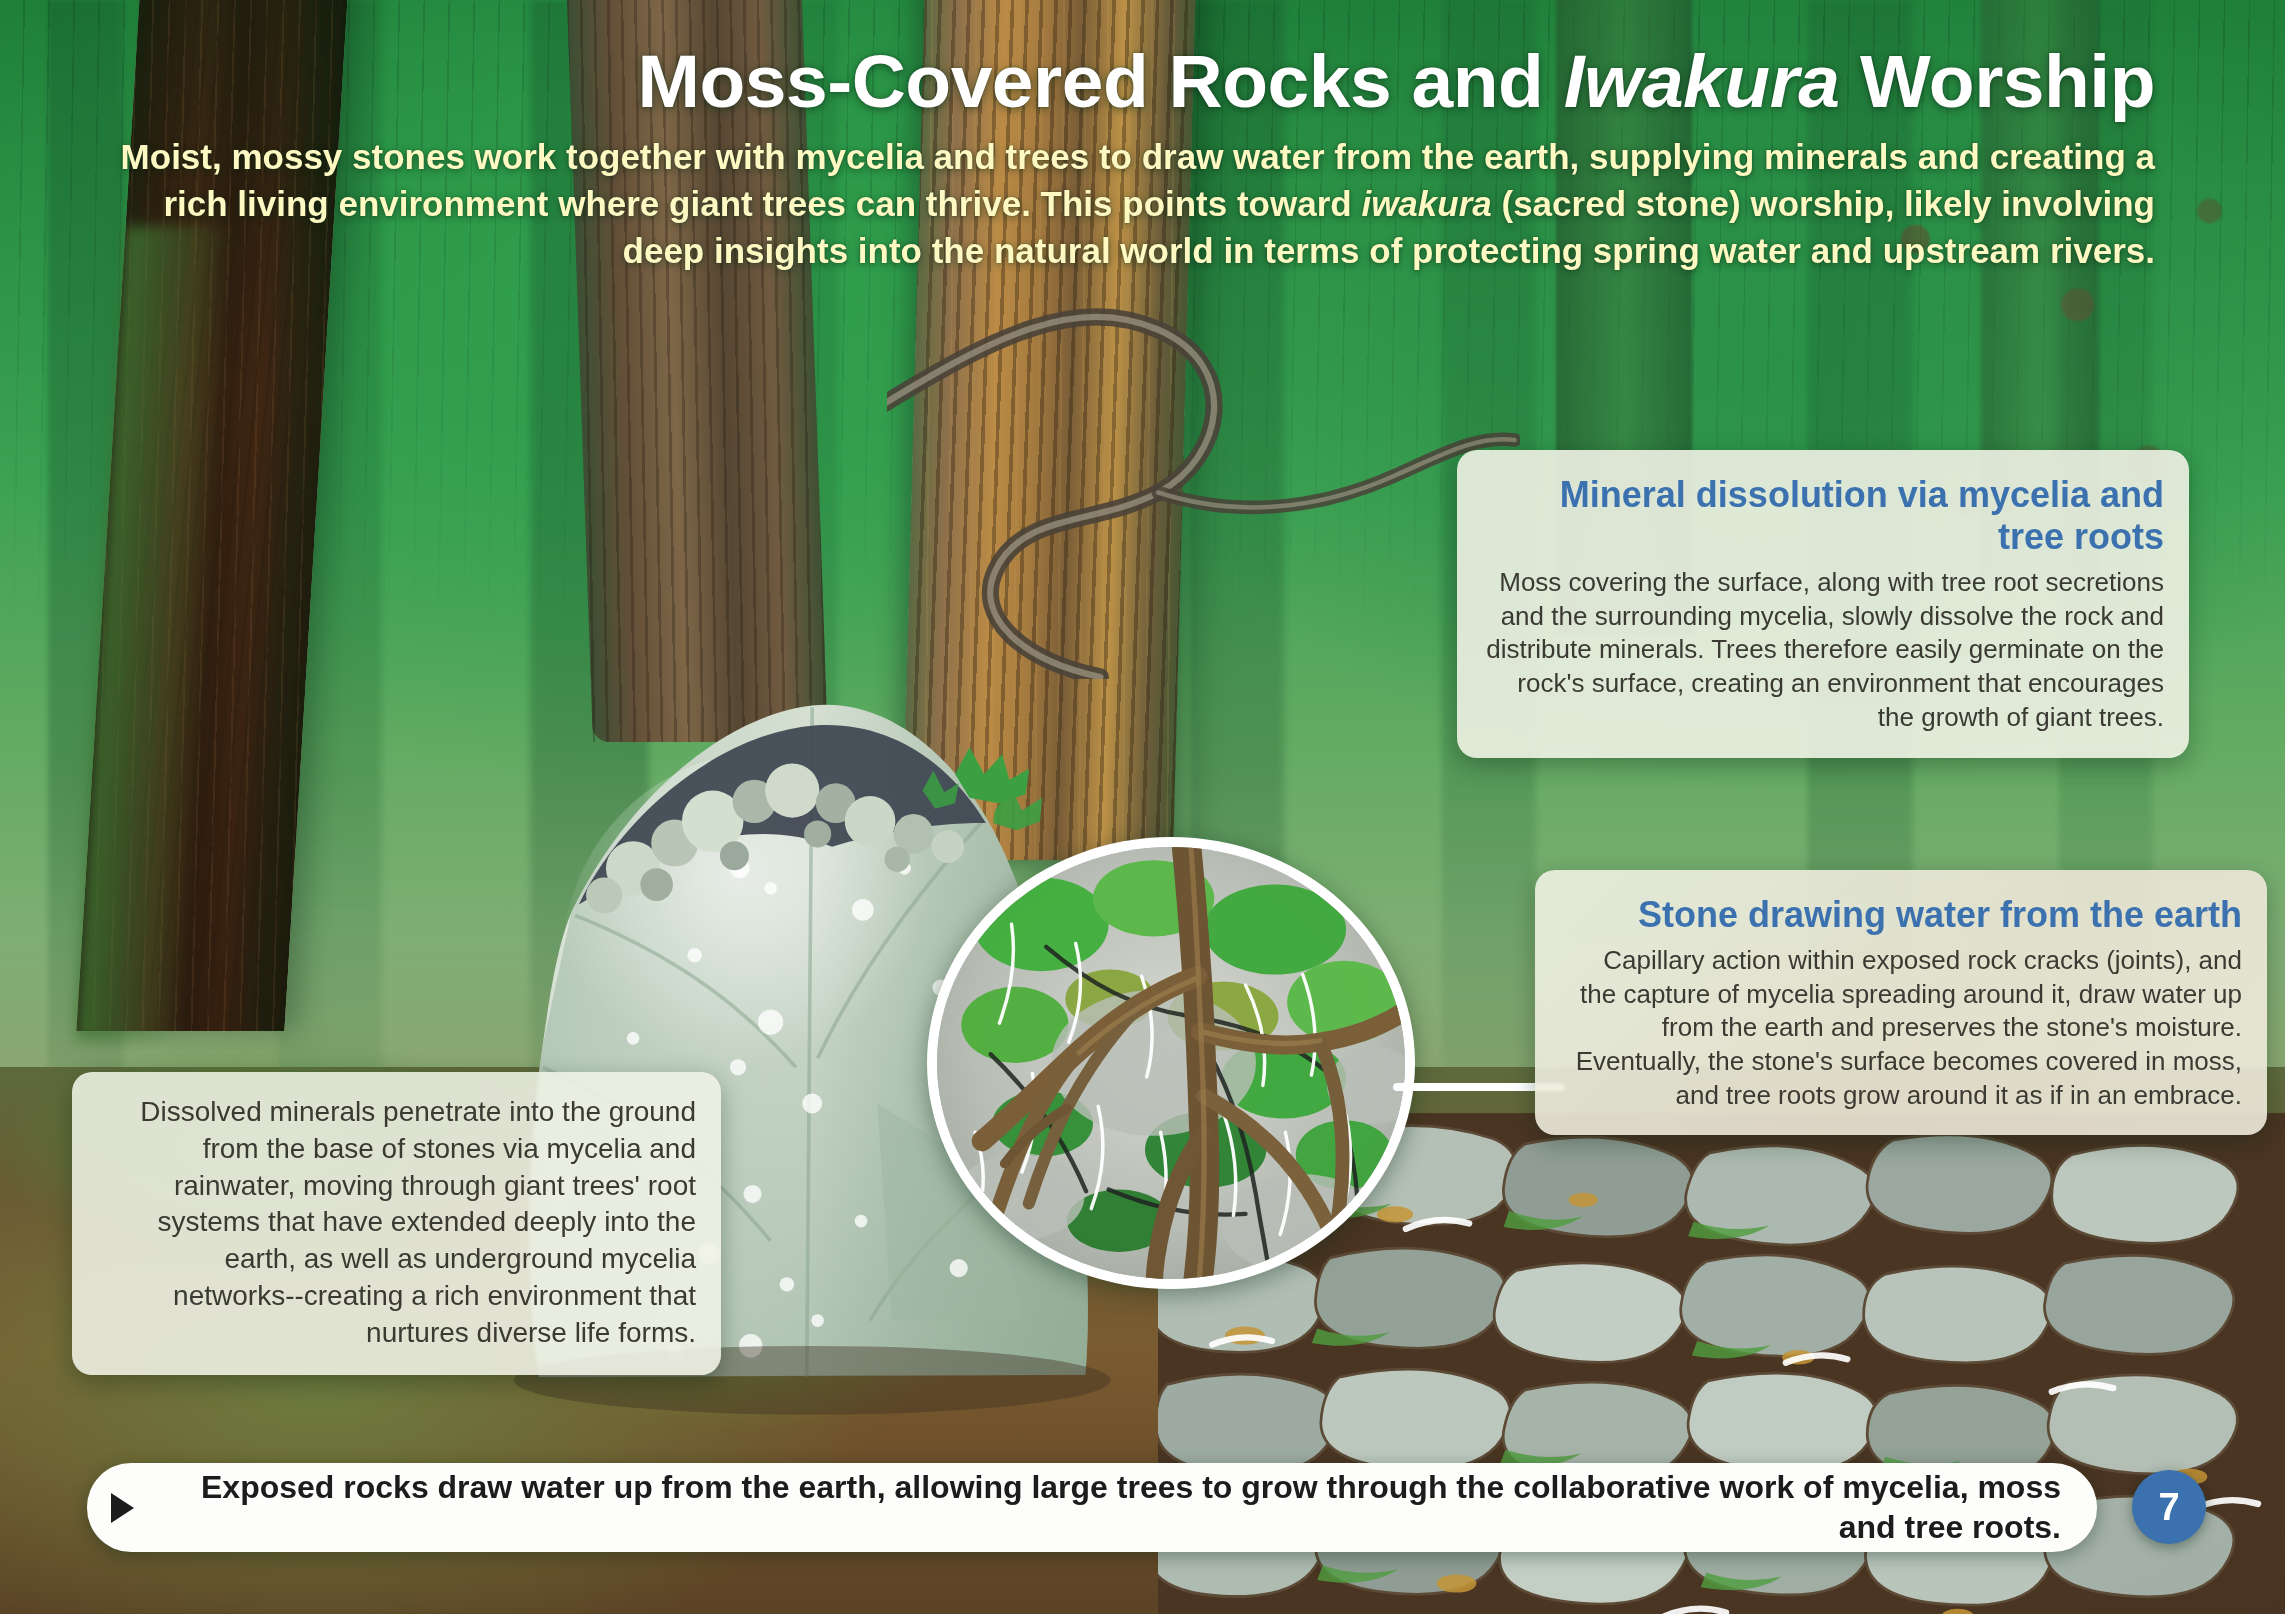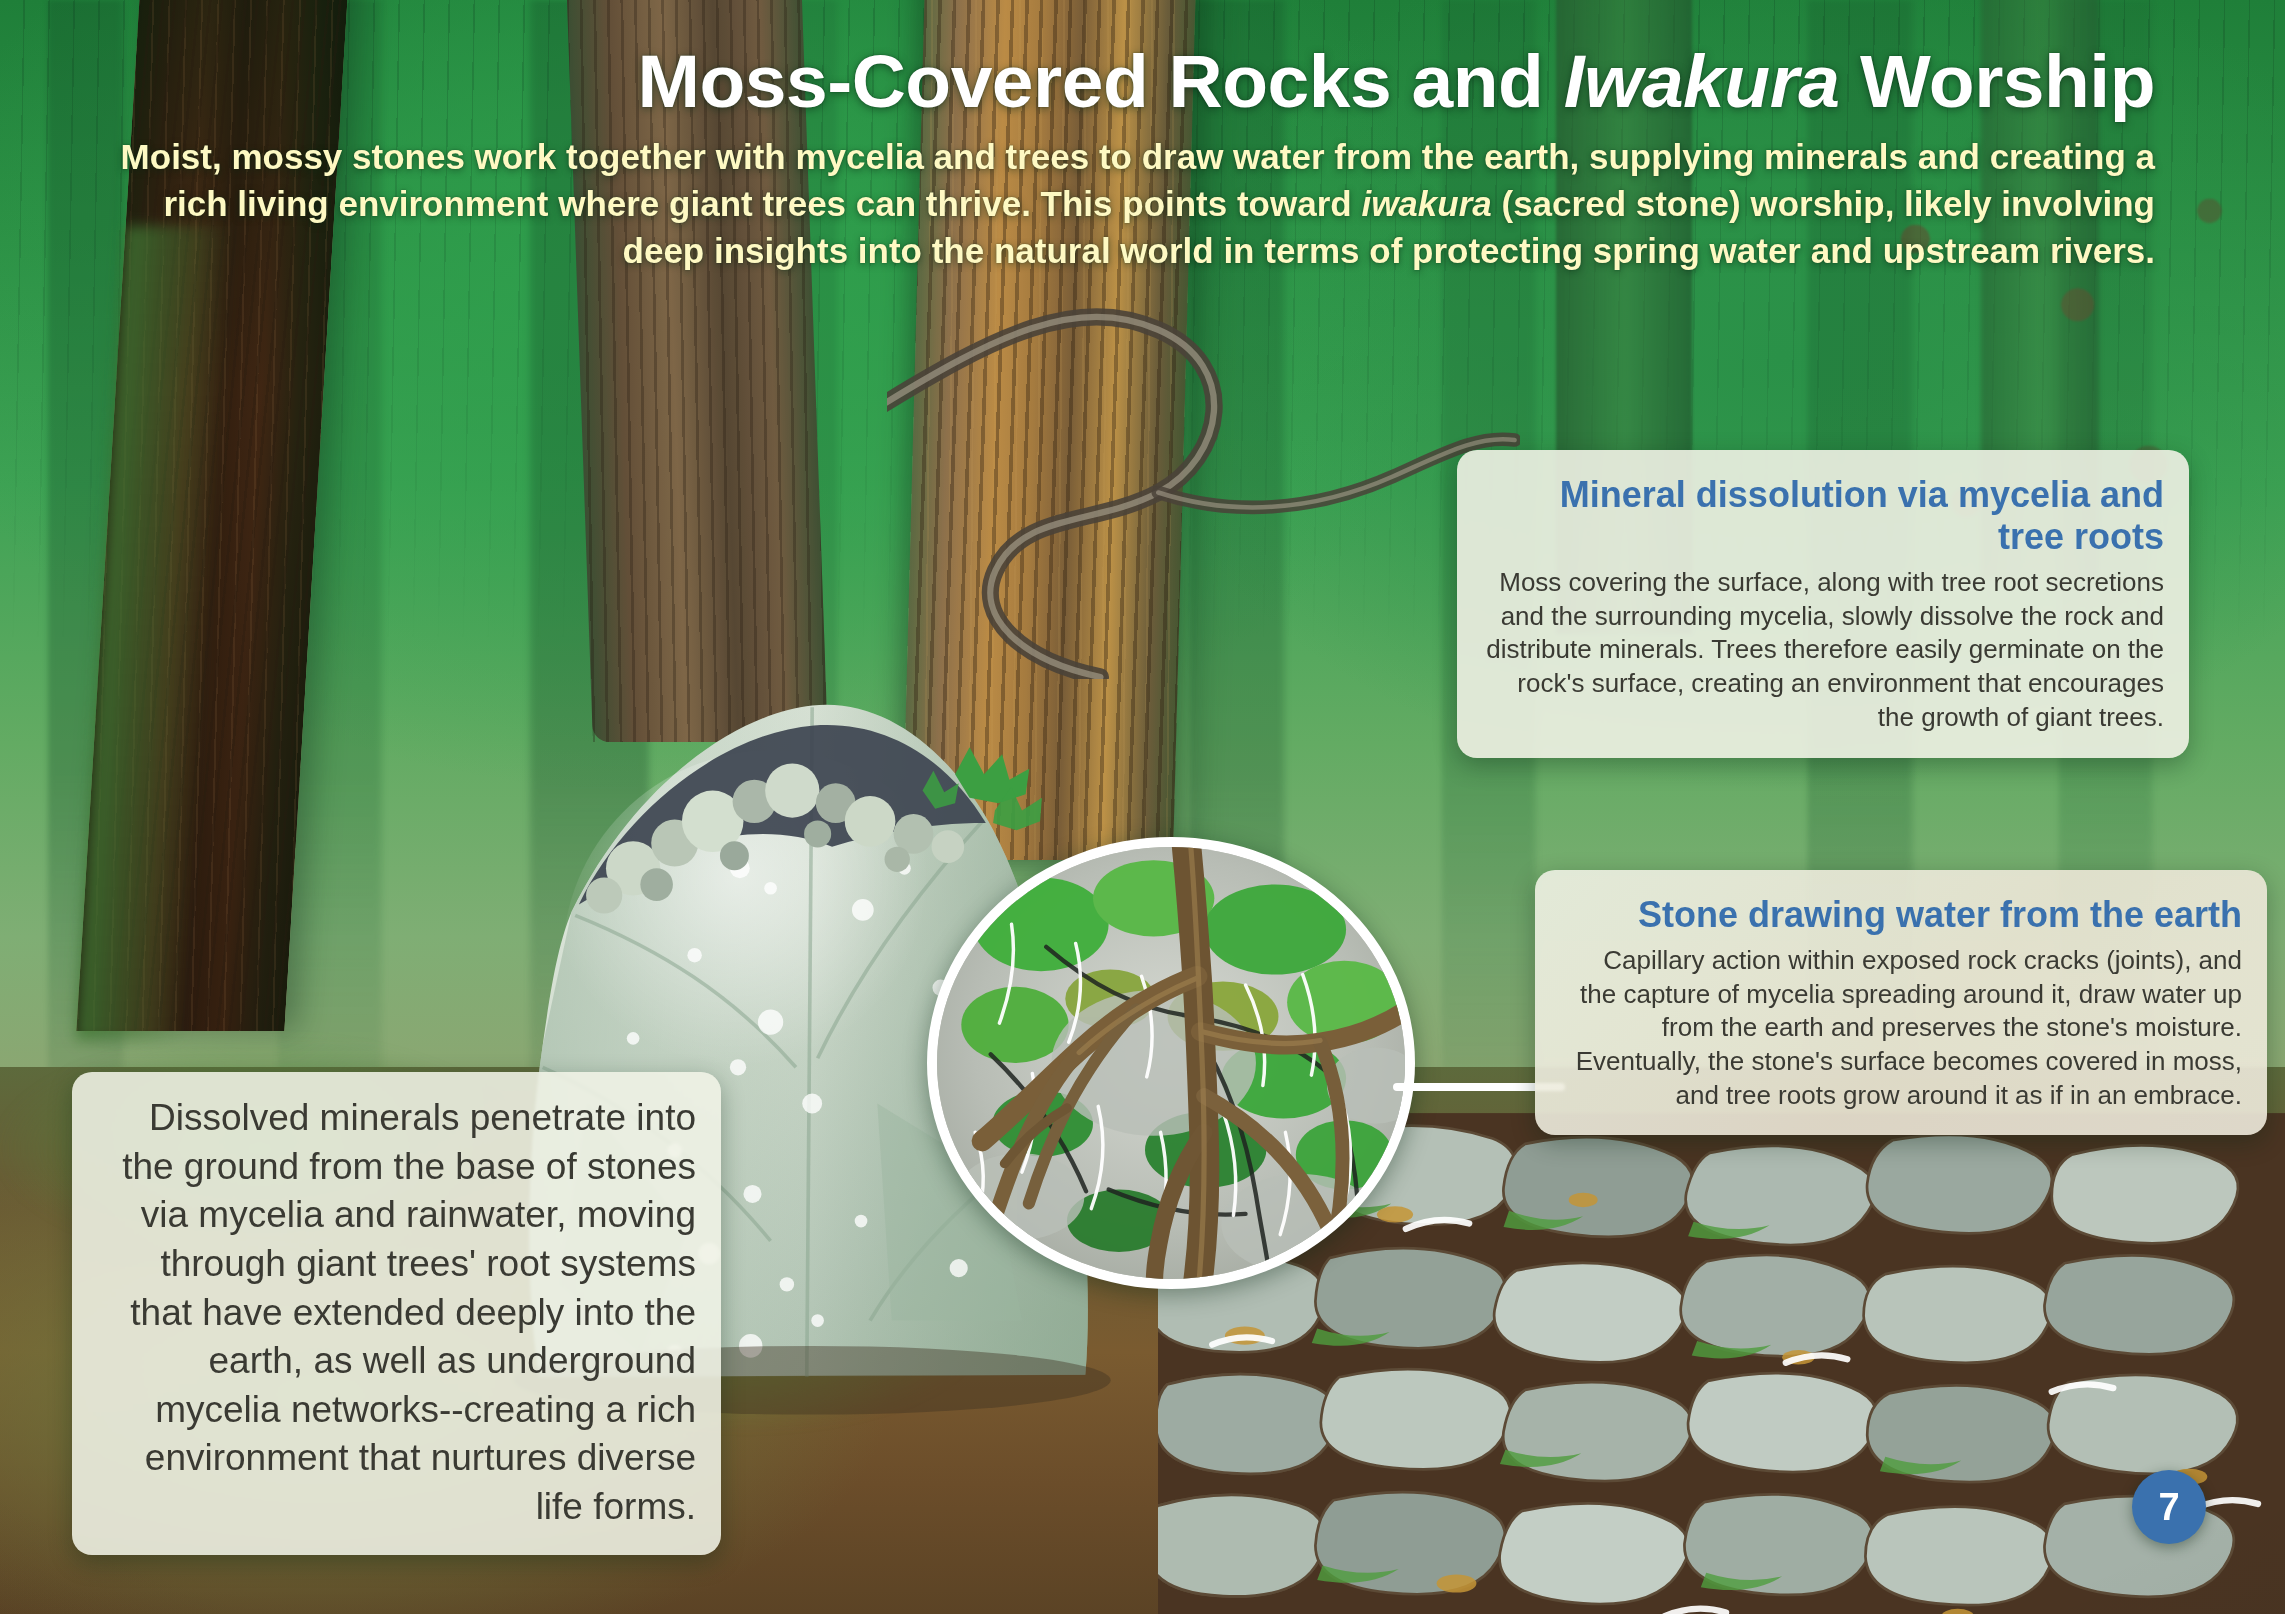--- a/index.html
+++ b/index.html
@@ -264,21 +264,21 @@
   #callout-stone {
     left: 1535px; top: 870px; width: 680px;
     padding: 23.5px 25px 22px 27px;
     background: linear-gradient(135deg, rgba(238,240,227,.90) 0%, rgba(236,230,214,.90) 55%, rgba(238,234,220,.90) 100%);
   }
   #callout-minerals-ground {
     left: 72px; top: 1072px; width: 599px;
     padding: 22px 25px 23.5px 25px;
     background: rgba(240,242,230,.88);
   }
-  #callout-minerals-ground .c-body { font-size: 37px; line-height: 1.315; }
+  #callout-minerals-ground .c-body { font-size: 28px; line-height: 1.315; }
 
   
   #summary-banner {
     position: absolute;
     left: 87px; top: 1463px;
     width: 2010px; height: 89px;
     background: #fdfdfb;
     border-radius: 44px;
     display: flex;
     align-items: center;
@@ -608,16 +608,20 @@
 
   <div class="callout" id="callout-stone">
     <h2 class="c-title">Stone drawing water from the earth</h2>
     <p class="c-body">Capillary action within exposed rock cracks (joints), and the capture of mycelia spreading around it, draw water up from the earth and preserves the stone's moisture. Eventually, the stone's surface becomes covered in moss, and tree roots grow around it as if in an embrace.</p>
   </div>
 
   <div class="callout" id="callout-minerals-ground">
     <p class="c-body">Dissolved minerals penetrate into the ground from the base of stones via mycelia and rainwater, moving through giant trees' root systems that have extended deeply into the earth, as well as underground mycelia networks--creating a rich environment that nurtures diverse life forms.</p>
   </div>
 
+  <div id="summary-banner">
+    <span id="summary-arrow"></span>
+    <span id="summary-text">Exposed rocks draw water up from the earth, allowing large trees to grow through the collaborative work of mycelia, moss and tree roots.</span>
+  </div>
   <div id="page-badge">7</div>
 
 </div>
 
 
 </body></html>

